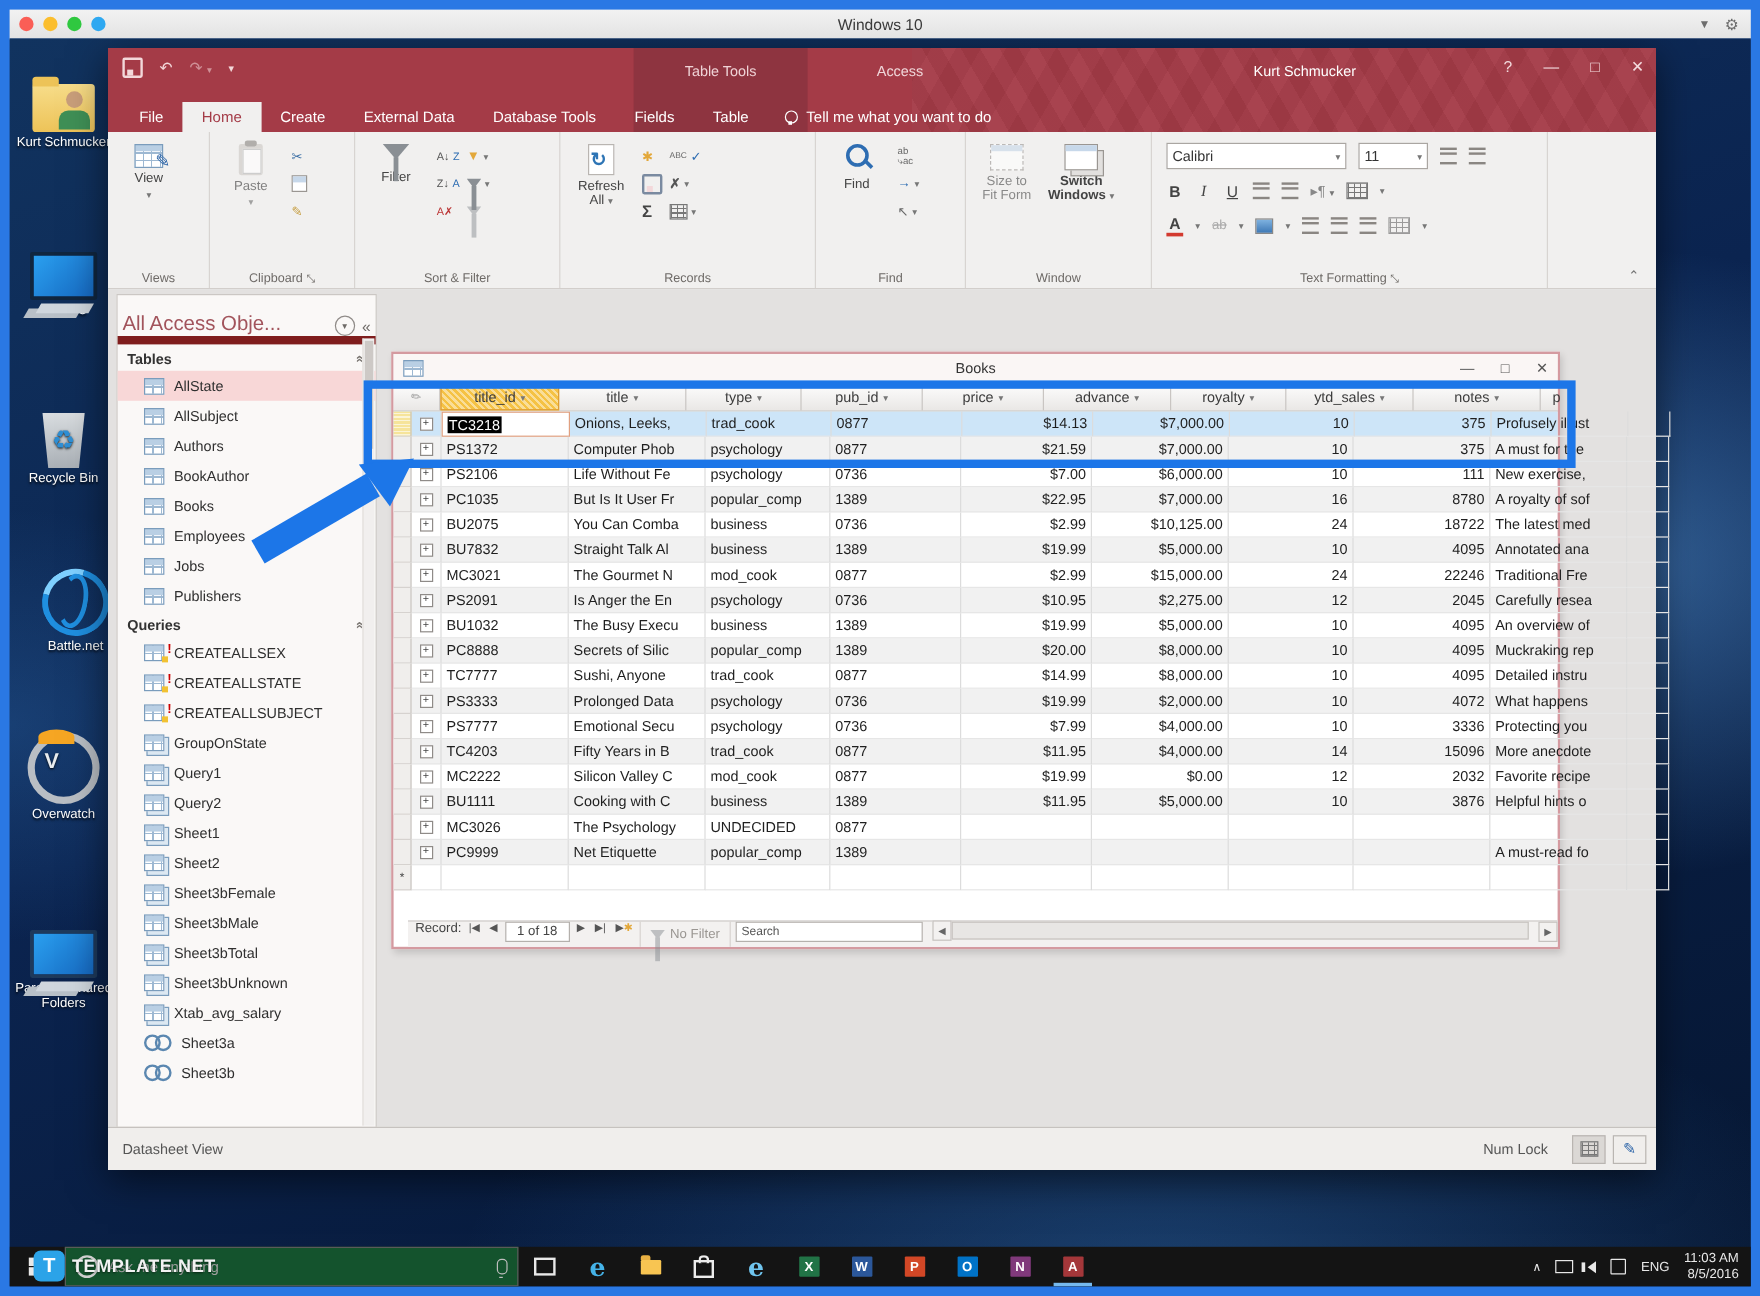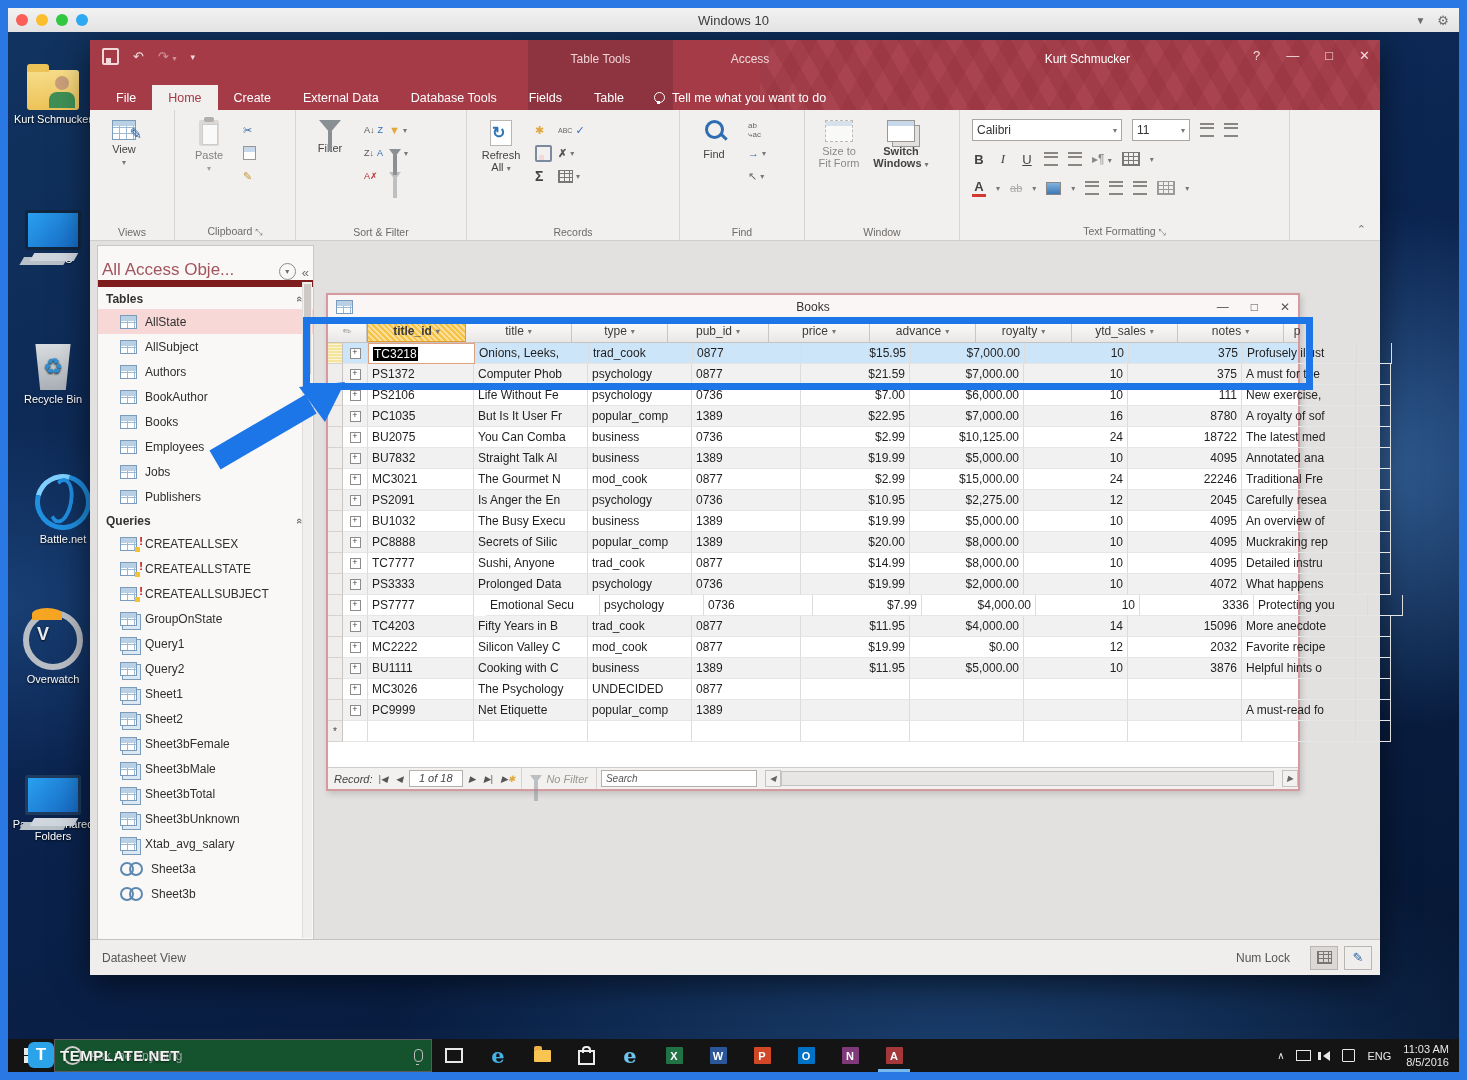--- a/index.html
+++ b/index.html
@@ -113,33 +113,33 @@
   #np-scroll{position:absolute;right:1px;top:36px;width:9px;bottom:1px;background:#f1efee;border-left:1px solid #e2dedb;}
   #np-thumb{position:absolute;left:1px;top:2px;width:7px;height:90px;background:#cdc9c6;}
   
   #docwin{position:absolute;left:236px;top:52px;width:970px;height:494px;background:#fff;border:2px solid #d49aa0;box-shadow:2px 3px 6px rgba(0,0,0,.15);}
   #doc-title{height:24px;background:#faf6f5;border-bottom:1px solid #e7d6d8;display:flex;align-items:center;padding:0 8px;position:relative;}
   #doc-title .cap{position:absolute;left:0;right:0;text-align:center;font-size:12px;color:#333;}
   #doc-ctrl{position:absolute;right:8px;display:flex;gap:22px;color:#555;font-size:12px;}
   #dt-header{display:flex;height:22px;background:linear-gradient(#fdfdfd,#e9e7e5);border-bottom:1px solid #c6c2bf;}
   .hcell{border-right:1px solid #c9c5c2;display:flex;align-items:center;justify-content:center;gap:4px;font-size:12px;color:#3c3c3c;position:relative;}
   .hcell .car{font-size:8px;color:#777;}
-  .hsel{background:#f5c244 repeating-linear-gradient(45deg,rgba(255,255,255,.45) 0 2px,transparent 2px 4px);border:1px solid #de9c33;font-weight:bold;}
+  .hsel{background:#f5c244 repeating-linear-gradient(45deg,rgba(255,255,255,.45) 0 2px,transparent 2px 4px);border:1px solid #de9c33;}
   .dt-row{display:flex;height:21px;font-size:12px;color:#1f1f1f;}
   .dt-row.alt{background:#f1f1f1;}
   .dt-row.selrow{background:#cde5f8;}
   .cell{border-right:1px solid #dcdcdc;border-bottom:1px solid #e6e6e6;padding:0 4px;display:flex;align-items:center;overflow:hidden;white-space:nowrap;}
   .cell.num{justify-content:flex-end;}
   .rsel{width:14px;flex:none;background:#f0eeec;border-right:1px solid #c9c5c2;border-bottom:1px solid #d6d2cf;display:flex;align-items:center;justify-content:center;font-size:10px;color:#444;}
   .rsel.edit{background:#f6e49a repeating-linear-gradient(0deg,rgba(255,255,255,.6) 0 1px,transparent 1px 3px);}
   .rexp{width:24px;flex:none;border-right:1px solid #dcdcdc;border-bottom:1px solid #e6e6e6;display:flex;align-items:center;justify-content:center;}
   .plusbox{width:9px;height:9px;border:1px solid #8f8b88;background:#fff;font-size:9px;line-height:7px;text-align:center;color:#444;}
   .editcell{background:#fff;border:1px solid #e0a080;}
   .selblack{background:#000;color:#fff;padding:0 1px;}
-  #recbar{position:absolute;left:0;bottom:0;right:0;height:21px;background:#f3f1f0;border-top:1px solid #cfcbc8;display:flex;align-items:center;font-size:11px;color:#444;padding-left:6px;gap:4px;font-style:italic;}
+  #recbar{position:absolute;left:12px;bottom:0;right:0;height:21px;background:#f3f1f0;border-top:1px solid #cfcbc8;display:flex;font-size:11px;color:#444;padding-left:6px;gap:4px;}
   .navbtn{color:#555;font-size:9px;padding:0 2px;}
   #recbox{width:52px;height:15px;border:1px solid #b4b0ac;background:#fff;text-align:center;font-size:11px;line-height:15px;}
   #nofilter{display:flex;align-items:center;gap:4px;color:#9a9692;border-left:1px solid #d7d3d0;border-right:1px solid #d7d3d0;padding:0 8px;height:100%;}
   #searchbox{width:150px;height:15px;border:1px solid #b4b0ac;background:#fff;color:#555;font-size:10px;line-height:15px;padding-left:4px;}
   #hscroll{flex:1;height:15px;display:flex;align-items:center;margin:0 4px;}
   #hthumb{height:13px;background:#e8e6e4;border:1px solid #c6c2bf;flex:1;}
   .scrbtn{width:14px;height:15px;background:#f3f1f0;border:1px solid #c6c2bf;font-size:8px;color:#666;display:flex;align-items:center;justify-content:center;}
   
   #statusbar{position:absolute;left:0;bottom:0;right:0;height:35px;background:#f0eeec;border-top:1px solid #c6c2bf;display:flex;align-items:center;font-size:12px;color:#555;}
   #sb-views{position:absolute;right:8px;display:flex;gap:6px;}
@@ -644,21 +644,21 @@
               <div class="rsel edit"></div>
               <div class="rexp">
                 <span class="plusbox">+</span>
               </div>
               <div class="cell editcell" style="width: 97px; flex: 0 0 auto;">
                 <span class="selblack">TC3218</span>
               </div>
               <div class="cell" style="width: 105px; flex: 0 0 auto;">Onions, Leeks,</div>
               <div class="cell" style="width: 95px; flex: 0 0 auto;">trad_cook</div>
               <div class="cell" style="width: 100px; flex: 0 0 auto;">0877</div>
-              <div class="cell num" style="width: 100px; flex: 0 0 auto;">$15.95</div>
+              <div class="cell num" style="width: 100px; flex: 0 0 auto;">$14.13</div>
               <div class="cell num" style="width: 105px; flex: 0 0 auto;">$7,000.00</div>
               <div class="cell num" style="width: 95px; flex: 0 0 auto;">10</div>
               <div class="cell num" style="width: 105px; flex: 0 0 auto;">375</div>
               <div class="cell" style="width: 105px; flex: 0 0 auto;">Profusely illust</div>
               <div class="cell" style="width: 26px; flex: 0 0 auto;"></div>
             </div>
             <div class="dt-row alt">
               <div class="rsel"></div>
               <div class="rexp">
                 <span class="plusbox">+</span>
@@ -833,21 +833,21 @@
               <div class="cell num" style="width: 105px; flex: 0 0 auto;">4072</div>
               <div class="cell" style="width: 105px; flex: 0 0 auto;">What happens</div>
               <div class="cell" style="width: 26px; flex: 0 0 auto;"></div>
             </div>
             <div class="dt-row">
               <div class="rsel"></div>
               <div class="rexp">
                 <span class="plusbox">+</span>
               </div>
               <div class="cell" style="width: 97px; flex: 0 0 auto;">PS7777</div>
-              <div class="cell" style="width: 105px; flex: 0 0 auto; margin-left: 12px;">Emotional Secu</div>
+              <div class="cell" style="width: 105px; flex: 0 0 auto;">Emotional Secu</div>
               <div class="cell" style="width: 95px; flex: 0 0 auto;">psychology</div>
               <div class="cell" style="width: 100px; flex: 0 0 auto;">0736</div>
               <div class="cell num" style="width: 100px; flex: 0 0 auto;">$7.99</div>
               <div class="cell num" style="width: 105px; flex: 0 0 auto;">$4,000.00</div>
               <div class="cell num" style="width: 95px; flex: 0 0 auto;">10</div>
               <div class="cell num" style="width: 105px; flex: 0 0 auto;">3336</div>
               <div class="cell" style="width: 105px; flex: 0 0 auto;">Protecting you</div>
               <div class="cell" style="width: 26px; flex: 0 0 auto;"></div>
             </div>
             <div class="dt-row alt">

